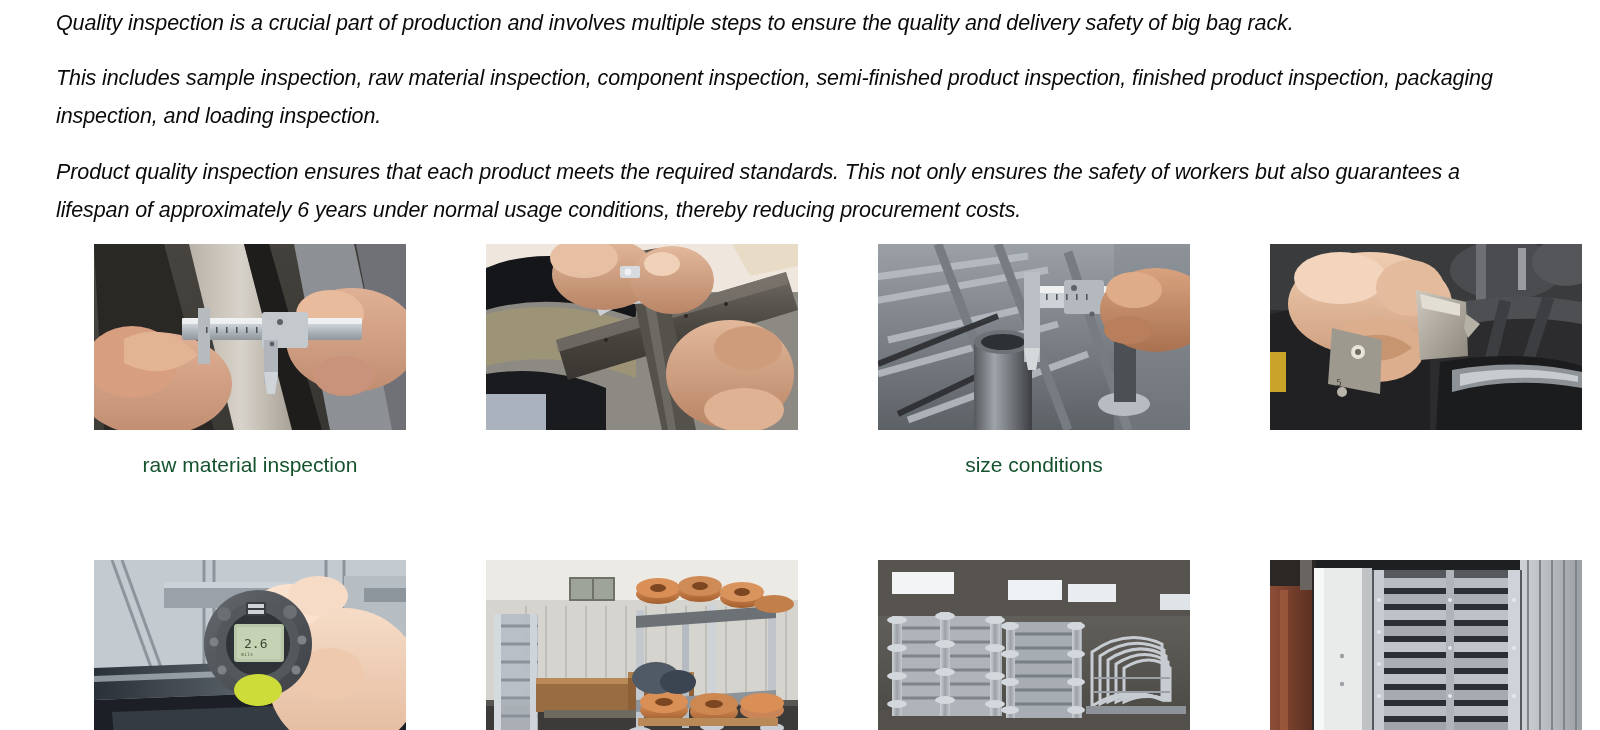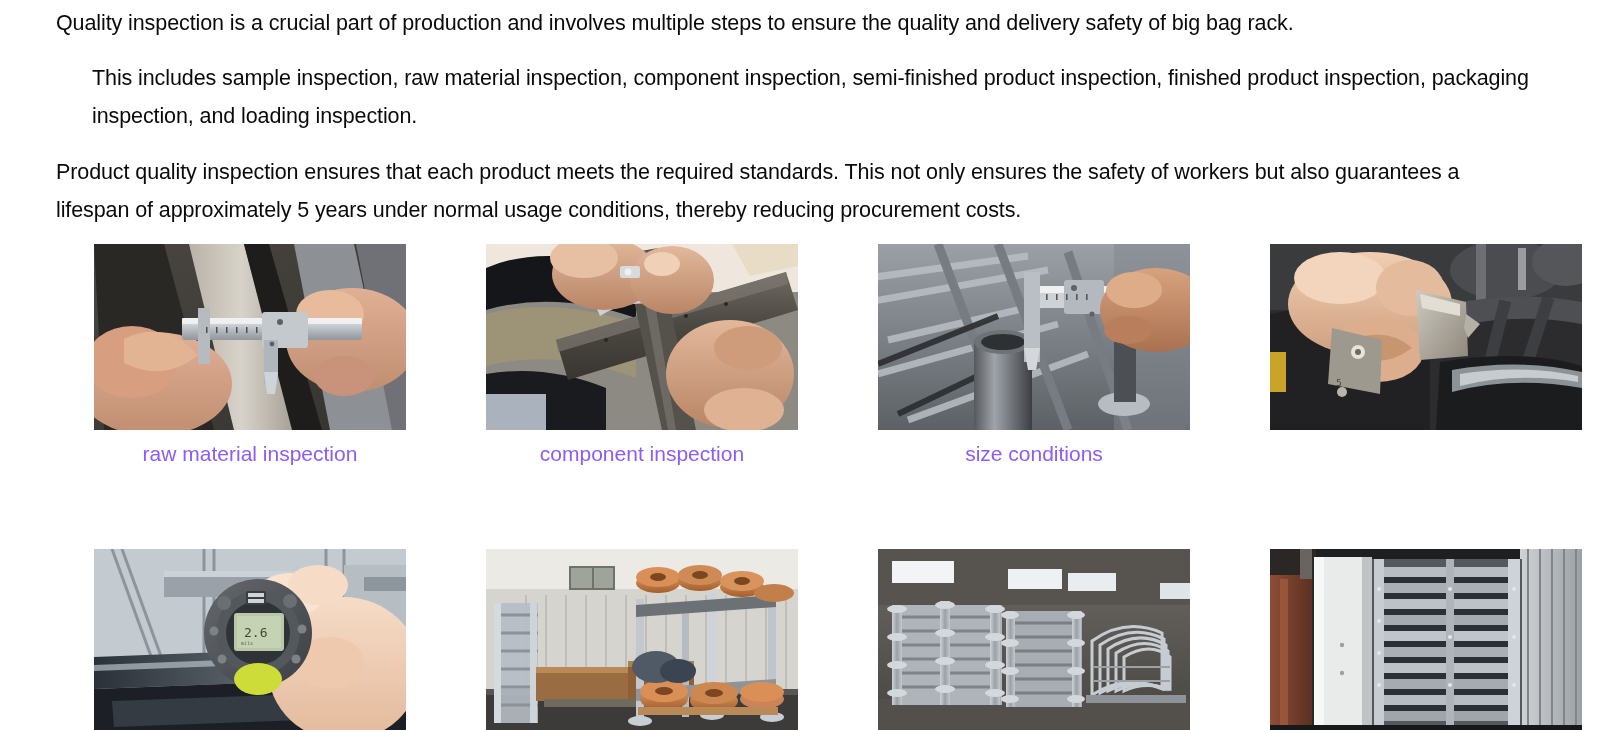--- a/index.html
+++ b/index.html
@@ -28,23 +28,24 @@
   .intro {
     padding: 0 56px 0 56px;
   }
   .intro p {
     margin: 0 0 8px 0;
     font-size: 21.5px;
     line-height: 38px;
     letter-spacing: -0.1px;
     color: #0a0a0a;
     font-weight: 400;
+    font-style: italic;
   }
   .intro p.p1 { padding-top: 4px; }
-  .intro p.p2 { padding-top: 9px; max-width: 1460px; margin-left: 36px; }
+  .intro p.p2 { padding-top: 9px; max-width: 1460px; }
   .intro p.p3 { padding-top: 10px; max-width: 1470px; }
 
   
   .gallery {
     position: absolute;
     left: 0;
     top: 228px;
     width: 1600px;
   }
   .grid-row {
@@ -64,40 +65,40 @@
   .photo {
     width: 312px;
     height: 186px;
     overflow: hidden;
     position: relative;
     background: #2b2b2b;
   }
   .photo svg { display: block; width: 312px; height: 186px; }
 
   .caption {
-    margin-top: 9px;
+    margin-top: 20px;
     font-size: 21px;
     line-height: 30px;
     text-align: center;
-    color: #8b5cf6;
+    color: #14532d;
     white-space: nowrap;
   }
 
   
   .row2 .photo { height: 186px; }
 </style>
 </head>
 <body>
 
 <div class="page">
 
   <section class="intro">
     <p class="p1">Quality inspection is a crucial part of production and involves multiple steps to ensure the quality and delivery safety of big bag rack.</p>
     <p class="p2">This includes sample inspection, raw material inspection, component inspection, semi-finished product inspection, finished product inspection, packaging inspection, and loading inspection.</p>
-    <p class="p3">Product quality inspection ensures that each product meets the required standards. This not only ensures the safety of workers but also guarantees a lifespan of approximately 5 years under normal usage conditions, thereby reducing procurement costs.</p>
+    <p class="p3">Product quality inspection ensures that each product meets the required standards. This not only ensures the safety of workers but also guarantees a lifespan of approximately 6 years under normal usage conditions, thereby reducing procurement costs.</p>
   </section>
 
   <section class="gallery">
 
     <div class="grid-row row1">
 
       <figure class="cell">
         <div class="photo">
           <svg viewBox="0 0 312 186" preserveAspectRatio="none" aria-hidden="true">
             <defs>
@@ -191,21 +192,20 @@
             <ellipse cx="186" cy="36" rx="42" ry="34" fill="url(#g2skin)"></ellipse>
             <ellipse cx="176" cy="20" rx="18" ry="12" fill="#f0d0b6"></ellipse>
             <ellipse cx="244" cy="130" rx="64" ry="54" fill="url(#g2skin)"></ellipse>
             <ellipse cx="270" cy="110" rx="36" ry="26" fill="#c79madd" opacity="0"></ellipse>
             <ellipse cx="262" cy="104" rx="34" ry="22" fill="#cf9c7b"></ellipse>
             <ellipse cx="258" cy="166" rx="40" ry="22" fill="#e0b294"></ellipse>
             <rect x="134" y="22" width="20" height="12" rx="2" fill="#d7dade"></rect>
             <circle cx="142" cy="28" r="3.4" fill="#eef0f2"></circle>
           </svg>
         </div>
-        <figcaption class="caption">component inspection</figcaption>
       </figure>
 
       <figure class="cell">
         <div class="photo">
           <svg viewBox="0 0 312 186" preserveAspectRatio="none" aria-hidden="true">
             <defs>
               <linearGradient id="g3bg" x1="0" y1="0" x2="0" y2="1">
                 <stop offset="0" stop-color="#9aa0a6"></stop>
                   <stop offset="1" stop-color="#5c6166"></stop>
               </linearGradient>

